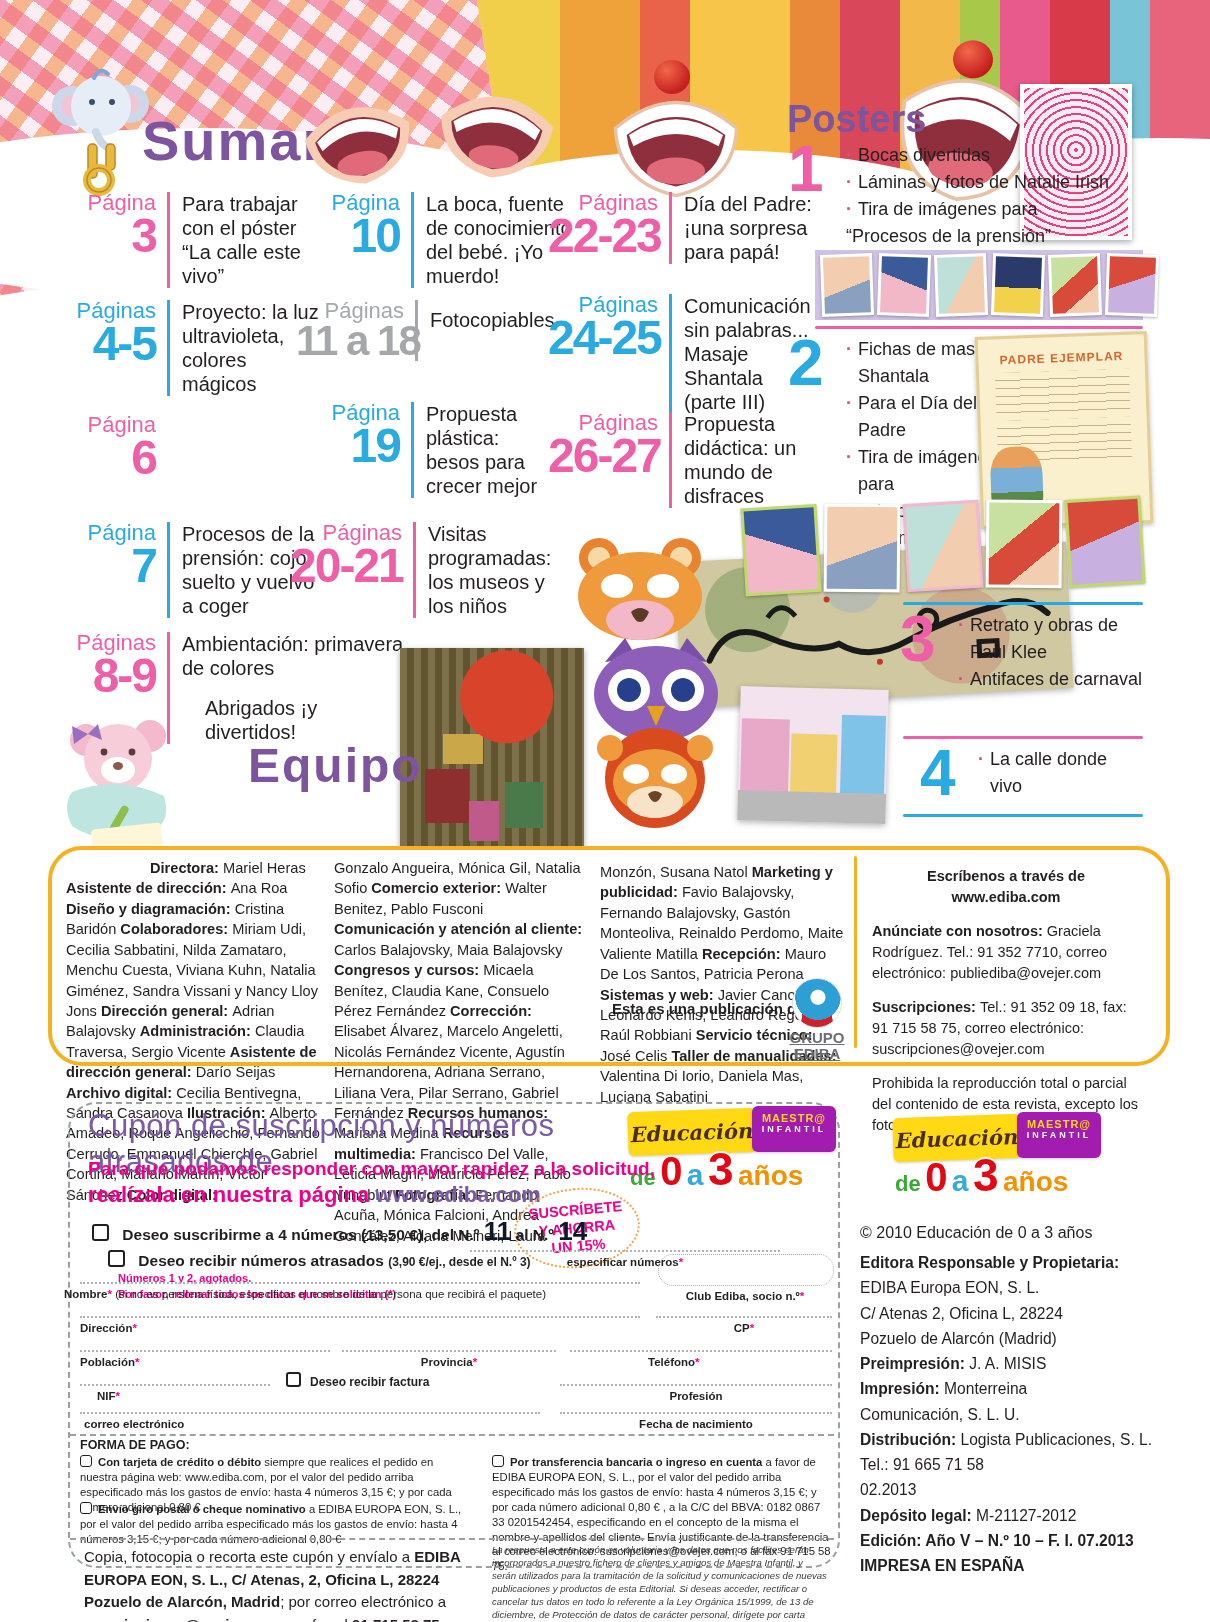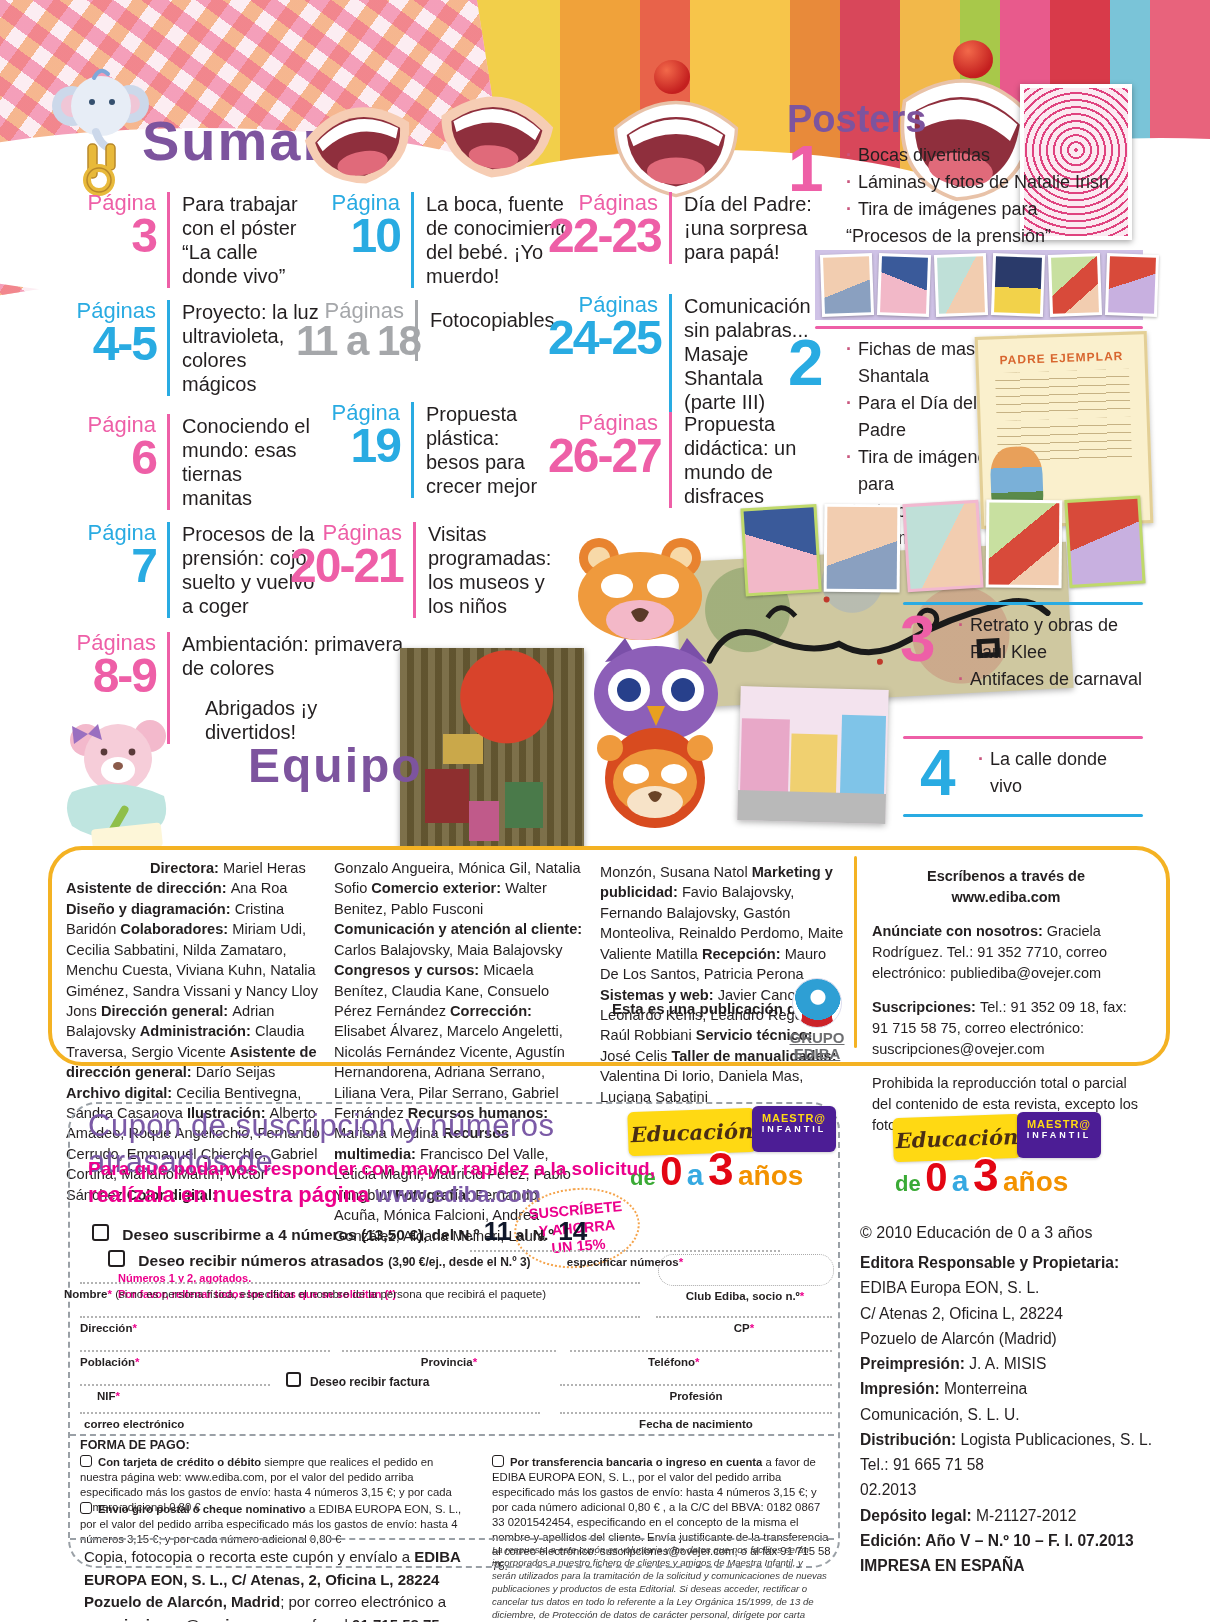--- a/index.html
+++ b/index.html
@@ -145,21 +145,21 @@
   .pay{position:absolute;font-size:11.3px;line-height:1.32;}
   .pay .b{font-weight:bold;}
   .send{position:absolute;left:84px;top:1518px;width:396px;font-size:15px;line-height:1.5;}
   .send .b{font-weight:bold;}
   .legal{position:absolute;left:492px;top:1515px;width:336px;font-size:9.6px;line-height:1.36;font-style:italic;color:#3a3a3a;}
   
   .brandlogo{position:absolute;width:210px;height:100px;}
   .b-yellow{position:absolute;left:0;top:4px;width:128px;height:44px;background:#ffd913;transform:rotate(-2deg);
     border-radius:6px;display:flex;align-items:center;justify-content:center;box-shadow:0 1px 3px rgba(0,0,0,.2);}
   .b-edu{font-family:"DejaVu Serif",serif;font-style:italic;font-weight:bold;font-size:21px;color:#4a2e14;}
-  .b-red{position:absolute;left:124px;top:0;width:84px;height:46px;background:#4c1d95;border-radius:6px;
+  .b-red{position:absolute;left:124px;top:0;width:84px;height:46px;background:#a21caf;border-radius:6px;
     text-align:center;padding-top:6px;box-sizing:border-box;box-shadow:0 1px 3px rgba(0,0,0,.2);}
   .b-m{display:block;font-size:11px;font-weight:bold;color:#ffd913;letter-spacing:1px;}
   .b-i{display:block;font-size:9px;font-weight:bold;color:#fff;letter-spacing:3px;}
   .b-big{position:absolute;left:2px;top:36px;width:208px;font-weight:bold;
     text-shadow:-2px 0 #fff,2px 0 #fff,0 -2px #fff,0 2px #fff,1px 1px #fff,-1px -1px #fff;}
   .w-de{font-size:22px;color:#3aaa35;}
   .w-0{font-size:40px;color:#e30613;}
   .w-a{font-size:30px;color:#36a9e1;}
   .w-3{font-size:46px;color:#e30613;}
   .w-anios{font-size:28px;color:#f39200;}
@@ -238,39 +238,36 @@
   <div class="marilyn">
       <div class="mi"></div>
     </div>
 
   <div class="toc pinkc" style="left:60px;top:192px;">
     <div class="num">
         <span class="lbl">Página</span>
         <span class="n">3</span>
       </div>
     <div class="txt" style="width:128px;">
-        <div class="t1">Para trabajar con el póster “La calle donde vivo”</div>
+        <div class="t1">Para trabajar con el póster “La calle este vivo”</div>
       </div>
   </div>
   <div class="toc bluec" style="left:60px;top:300px;">
     <div class="num">
         <span class="lbl">Páginas</span>
         <span class="n">4-5</span>
       </div>
     <div class="txt" style="width:142px;">
         <div class="t1">Proyecto: la luz ultravioleta, colores mágicos</div>
       </div>
   </div>
   <div class="toc pinkc" style="left:60px;top:414px;">
     <div class="num">
         <span class="lbl">Página</span>
         <span class="n">6</span>
-      </div>
-    <div class="txt" style="width:132px;">
-        <div class="t1">Conociendo el mundo: esas tiernas manitas</div>
       </div>
   </div>
   <div class="toc bluec" style="left:60px;top:522px;">
     <div class="num">
         <span class="lbl">Página</span>
         <span class="n">7</span>
       </div>
     <div class="txt" style="width:135px;">
         <div class="t1">Procesos de la prensión: cojo, suelto y vuelvo a coger</div>
       </div>

